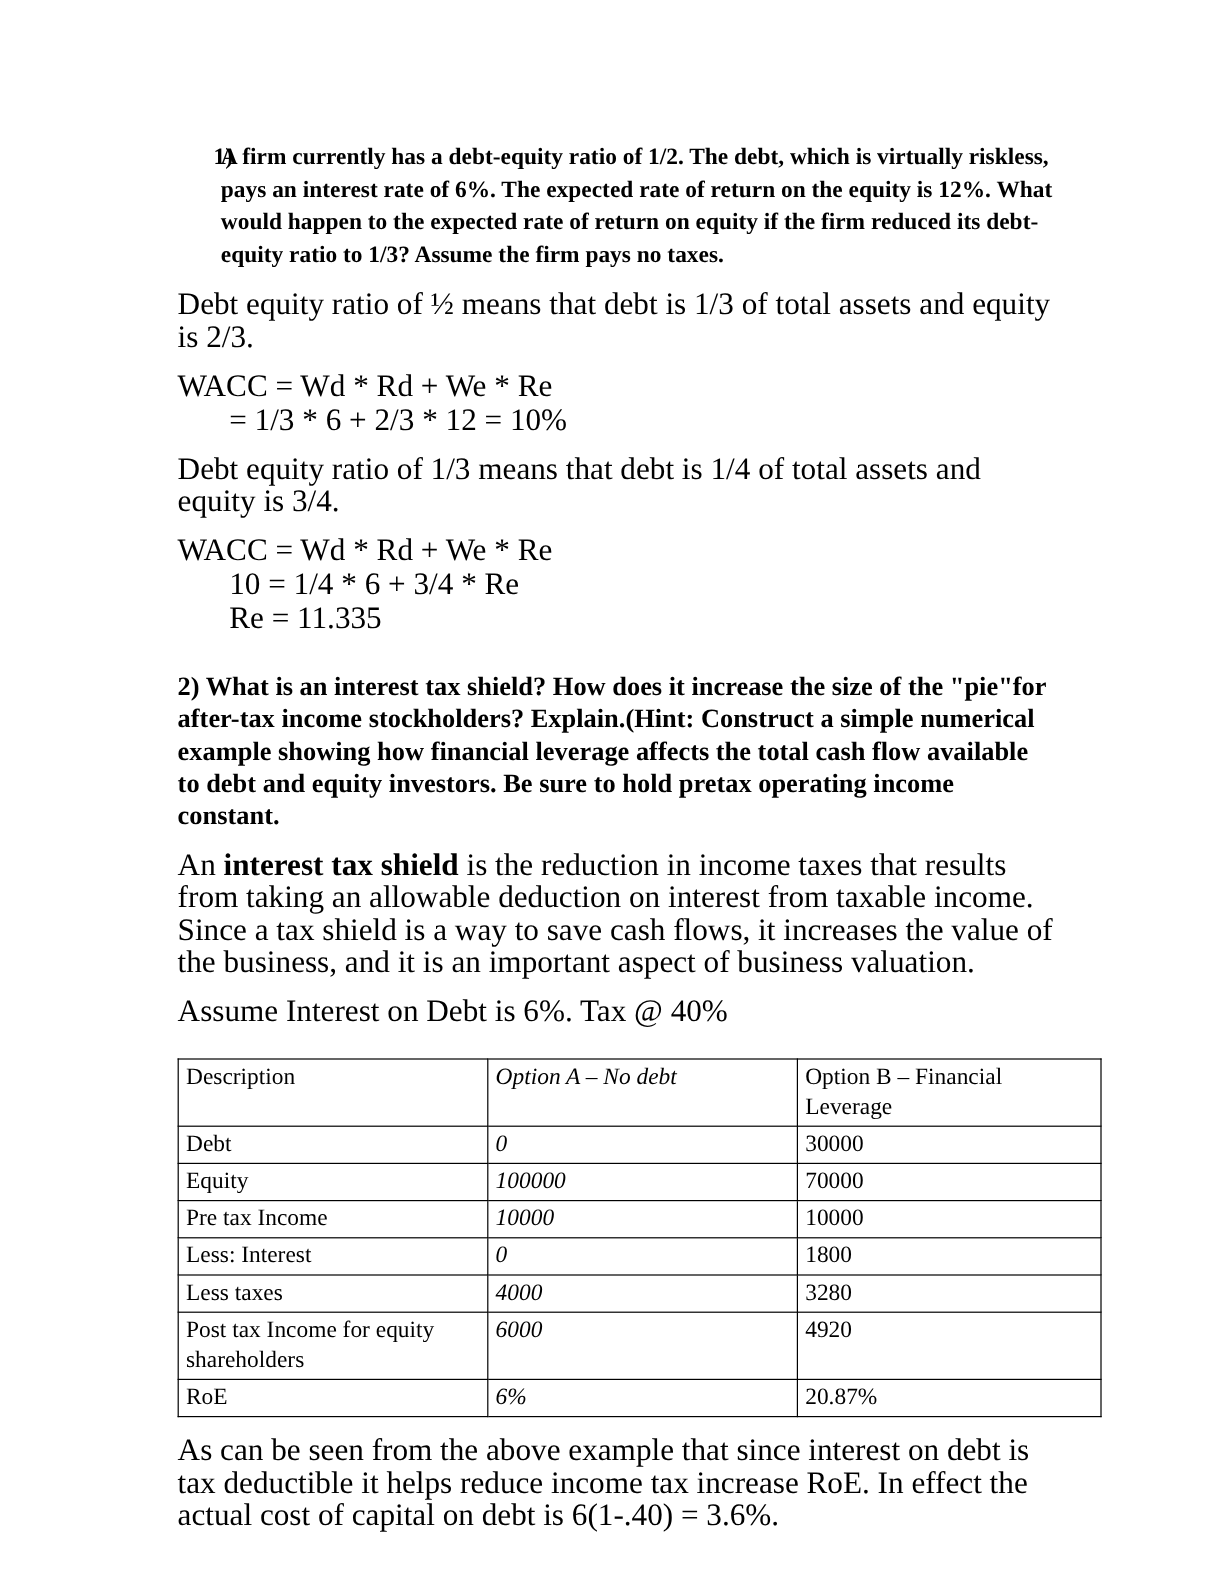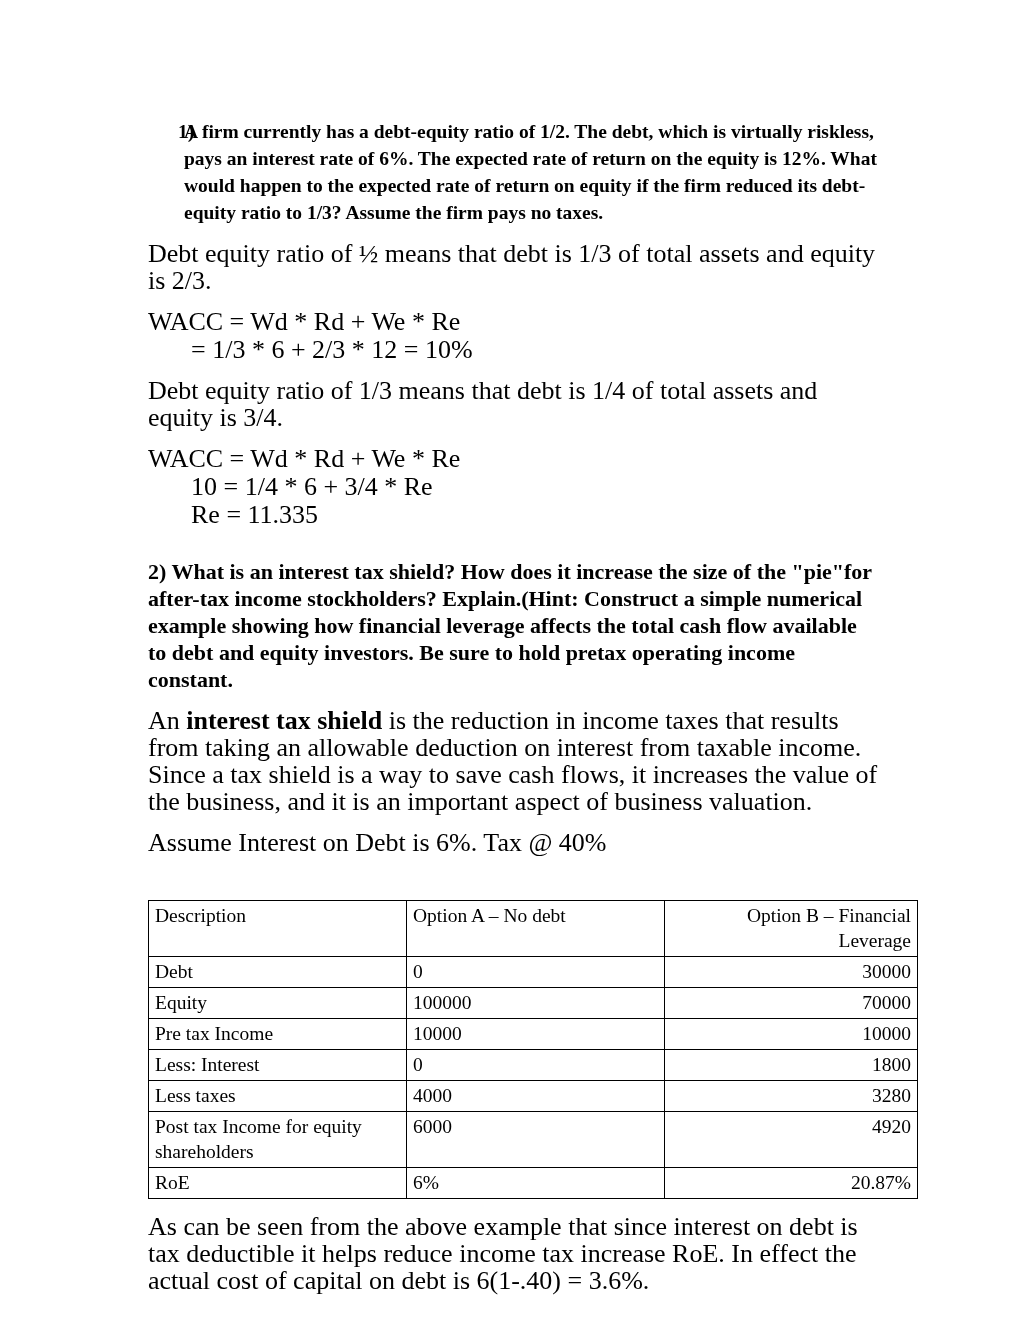--- a/index.html
+++ b/index.html
@@ -67,33 +67,33 @@
     font-weight: bold;
     font-size: 22px;
     line-height: 27px;
     margin: 30px 0 0 0;
   }
   .bold-inline { font-weight: bold; }
 
   table.data {
     border-collapse: collapse;
     width: 730px;
-    margin-top: 44px;
+    margin-top: 26px;
     table-layout: fixed;
   }
   table.data td {
     border: 1px solid #000000;
     font-size: 19.5px;
     line-height: 25px;
     padding: 2px 6px 3px 6px;
     vertical-align: top;
   }
   table.data td.c0 { width: 245px; }
-  table.data td.c1 { width: 245px; }
-  table.data td.c2 { width: 240px; text-align: right; }
+  table.data td.c1 { width: 245px; font-style: italic; }
+  table.data td.c2 { width: 240px; }
 </style>
 </head>
 <body>
 
 <div class="page">
   <div class="content">
 
     <div class="q1">
       <span class="num">1)</span>
       <span class="qtext">A firm currently has a debt-equity ratio of 1/2. The debt, which is virtually riskless, pays an interest rate of 6%. The expected rate of return on the equity is 12%. What would happen to the expected rate of return on equity if the firm reduced its debt-equity ratio to 1/3? Assume the firm pays no taxes.</span>

